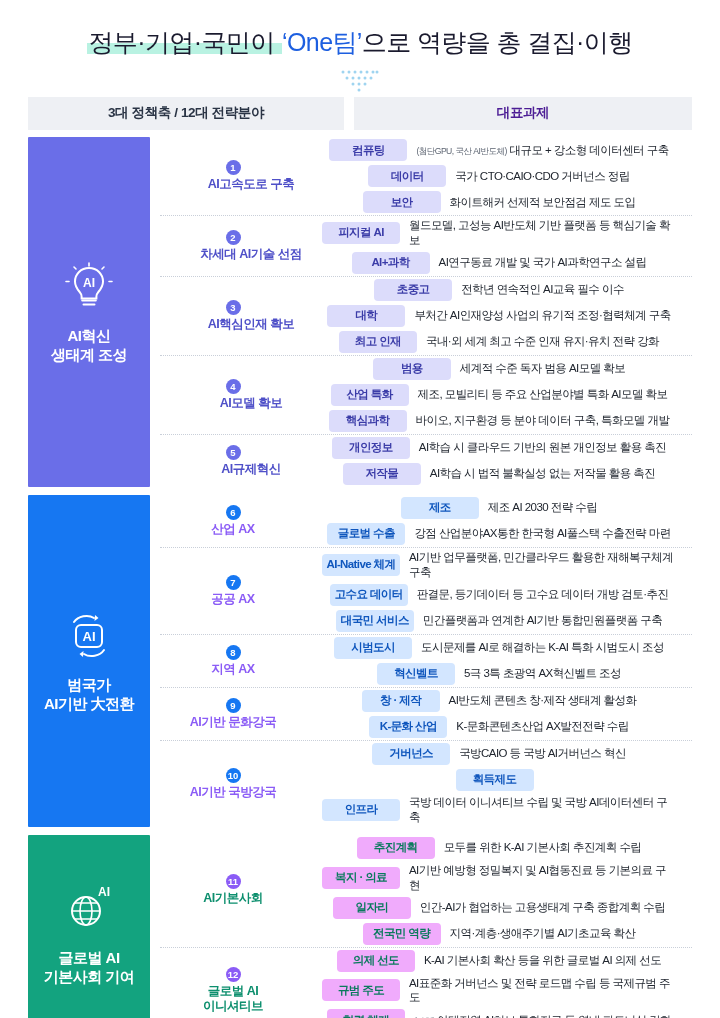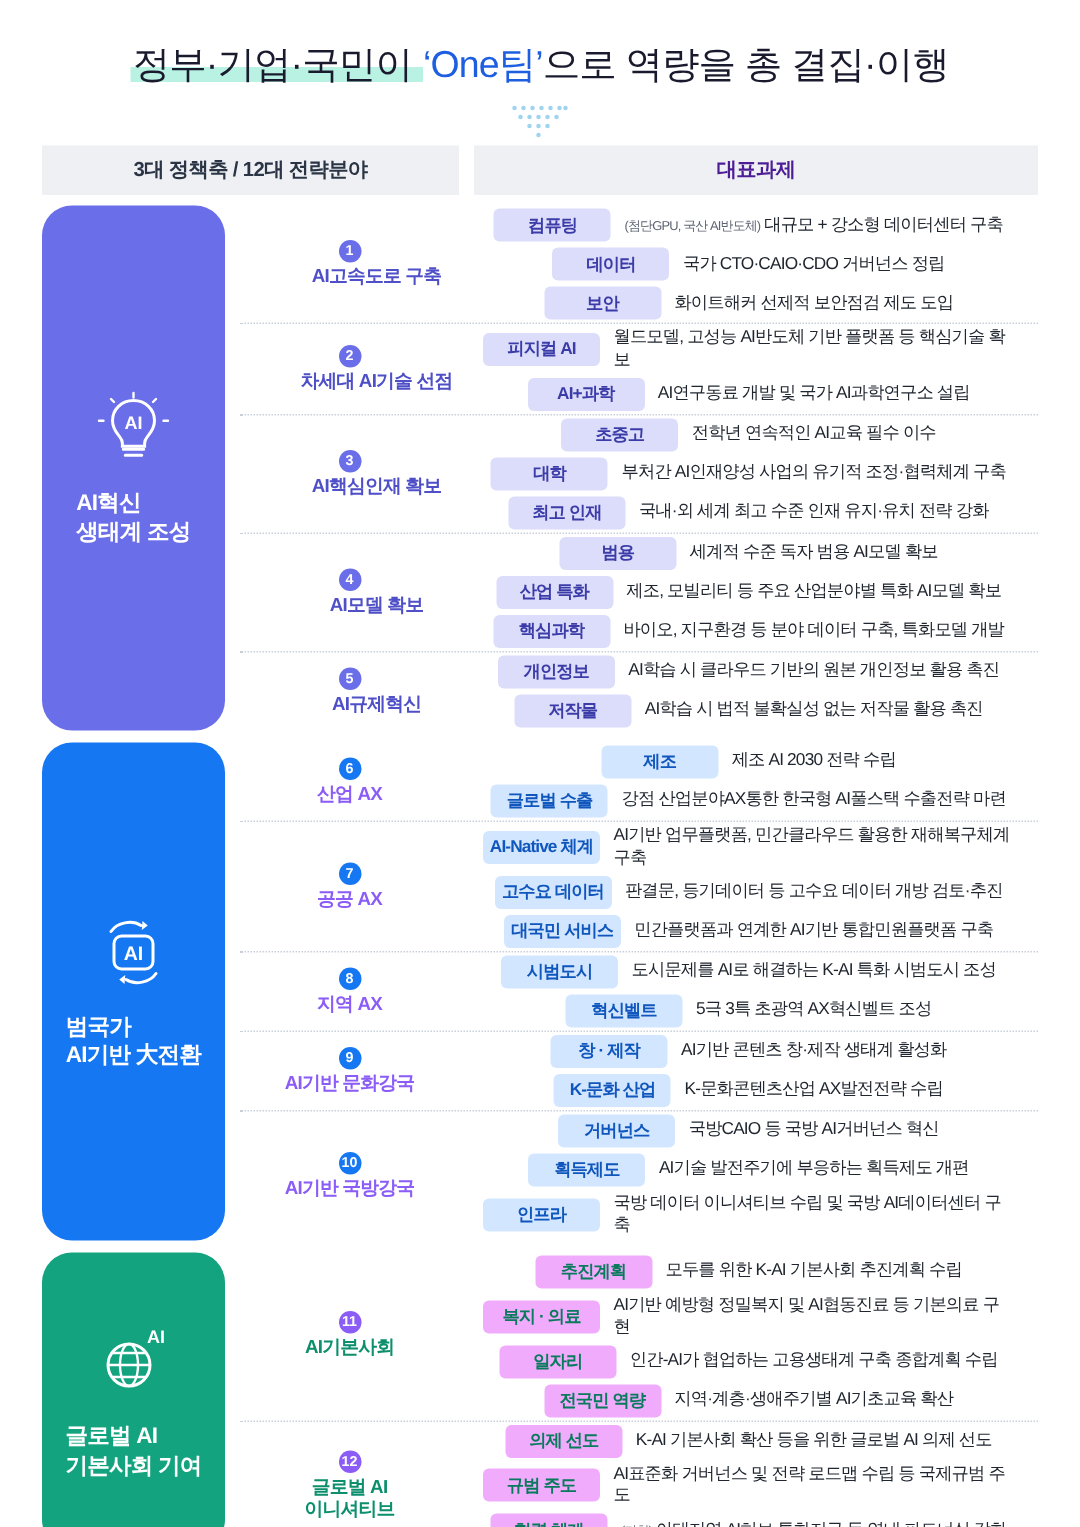--- a/index.html
+++ b/index.html
@@ -37,36 +37,37 @@
   .head-row { display: flex; gap: 10px; margin-top: 2px; }
   .head-cell {
     background: #eef0f4;
     color: #2a3445;
     font-size: 13.5px;
     font-weight: bold;
     text-align: center;
     padding: 7px 0 8px;
     letter-spacing: -0.4px;
   }
-  .head-left { width: 278px; }
+  .head-left { width: 316px; }
   .head-right { flex: 1; color: #4c1d95; }
 
   
   .body-grid { margin-top: 7px; }
 
   .block { display: flex; gap: 10px; margin-bottom: 8px; }
 
   .axis {
     width: 122px;
-    border-radius: 20px;
+    border-radius: 1px;
     color: #fff;
     display: flex;
     flex-direction: column;
     align-items: center;
     justify-content: center;
+    text-align: center;
     padding: 10px 4px;
   }
   .axis .axis-icon { margin-bottom: 8px; }
   .axis .axis-label {
     font-size: 15px;
     font-weight: bold;
     line-height: 1.28;
     letter-spacing: -0.5px;
   }
   .axis-1 { background: #6a6ee8; }
@@ -358,41 +359,40 @@
             </div>
           </div>
           <div class="srow">
             <div class="strat">
               <div class="num num-2">9</div>
               <div class="strat-label c2">AI기반 문화강국</div>
             </div>
             <div class="tasks">
               <div class="task">
                 <div class="chip chip-2">창 · 제작</div>
-                <div class="task-text">AI기반 콘텐츠 창·제작 생태계 활성화</div>
+                <div class="task-text">AI반도체 콘텐츠 창·제작 생태계 활성화</div>
               </div>
               <div class="task">
                 <div class="chip chip-2">K-문화 산업</div>
                 <div class="task-text">K-문화콘텐츠산업 AX발전전략 수립</div>
               </div>
             </div>
           </div>
           <div class="srow">
             <div class="strat">
               <div class="num num-2">10</div>
               <div class="strat-label c2">AI기반 국방강국</div>
             </div>
             <div class="tasks">
               <div class="task">
                 <div class="chip chip-2">거버넌스</div>
                 <div class="task-text">국방CAIO 등 국방 AI거버넌스 혁신</div>
               </div>
               <div class="task">
                 <div class="chip chip-2">획득제도</div>
-                <div class="task-text">AI기술 발전주기에 부응하는 획득제도 개편</div>
               </div>
               <div class="task">
                 <div class="chip chip-2">인프라</div>
                 <div class="task-text">국방 데이터 이니셔티브 수립 및 국방 AI데이터센터 구축</div>
               </div>
             </div>
           </div>
         </div>
       </div>
       <div class="block">

